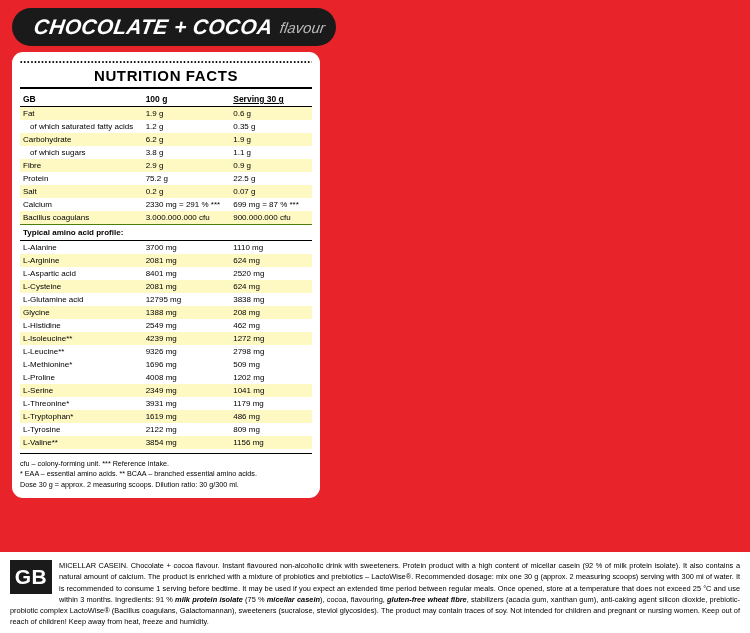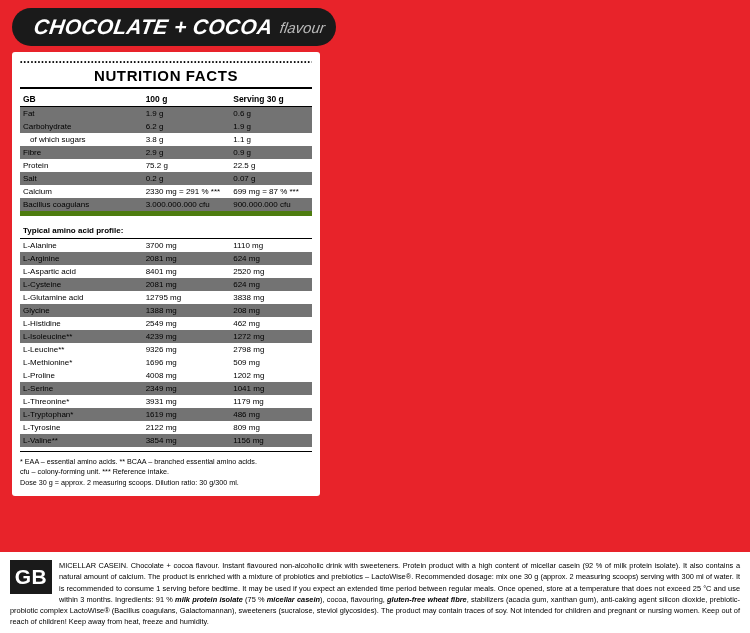--- a/index.html
+++ b/index.html
@@ -41,21 +41,21 @@
     transform: skewX(-8deg);
     white-space: nowrap;
   }
 
   
   .nutrition-panel {
     position: absolute;
     left: 12px; top: 52px;
     width: 308px;
     background: #ffffff;
-    border-radius: 3px;
+    border-radius: 11px;
     padding: 6px 8px 8px 8px;
   }
   .nf-title-wrap {
     border-bottom: 2px solid #000;
     padding-bottom: 2px;
     margin-bottom: 3px;
   }
   .nf-dots {
     font-size: 7px;
     letter-spacing: 1.1px;
@@ -84,32 +84,32 @@
     padding: 2px 2px 2px 3px;
     vertical-align: top;
     font-weight: normal;
   }
   table.nf th {
     font-weight: bold;
     font-size: 8.5px;
     border-bottom: 1px solid #000;
     padding-bottom: 2px;
   }
-  table.nf tr.zebra td { background: #737373; margin-left: 40px; }
+  table.nf tr.zebra td { background: #fef9c3; margin-left: 40px; }
   table.nf td.col0 { width: 42%; }
   table.nf td.col1 { width: 30%; }
   table.nf td.col2 { width: 28%; }
   table.nf th.col0 { width: 42%; }
   table.nf th.col1 { width: 30%; }
-  table.nf th.col2 { width: 28%; }
+  table.nf th.col2 { width: 28%; text-decoration: underline; }
   tr.section td {
     font-weight: bold;
-    border-top: 5px solid #4d7c0f;
+    border-top: 1px solid #4d7c0f;
     border-bottom: 1px solid #000;
-    padding-top: 10px;
+    padding-top: 3px;
     padding-bottom: 3px;
   }
   .indent { padding-left: 10px !important; }
   .nf-foot {
     border-top: 1px solid #000;
     margin-top: 4px;
     padding-top: 5px;
     font-size: 7.2px;
     line-height: 1.45;
     color: #000;
@@ -166,20 +166,25 @@
         <th class="col1">100 g</th>
         <th class="col2">Serving 30 g</th>
       </tr>
     </thead>
     <tbody id="nf-body">
         <tr class="zebra">
           <td class="col0">Fat</td>
           <td class="col1">1.9 g</td>
           <td class="col2">0.6 g</td>
         </tr>
+        <tr>
+          <td class="col0 indent">of which saturated fatty acids</td>
+          <td class="col1">1.2 g</td>
+          <td class="col2">0.35 g</td>
+        </tr>
         <tr class="zebra">
           <td class="col0">Carbohydrate</td>
           <td class="col1">6.2 g</td>
           <td class="col2">1.9 g</td>
         </tr>
         <tr>
           <td class="col0 indent">of which sugars</td>
           <td class="col1">3.8 g</td>
           <td class="col2">1.1 g</td>
         </tr>
@@ -288,22 +293,22 @@
         </tr>
         <tr class="zebra">
           <td class="col0">L-Valine**</td>
           <td class="col1">3854 mg</td>
           <td class="col2">1156 mg</td>
         </tr>
       </tbody>
   </table>
 
   <div class="nf-foot">
+    <div>cfu – colony-forming unit. *** Reference intake.</div>
     <div>* EAA – essential amino acids. ** BCAA – branched essential amino acids.</div>
-    <div>cfu – colony-forming unit. *** Reference intake.</div>
     <div>Dose 30 g = approx. 2 measuring scoops. Dilution ratio: 30 g/300 ml.</div>
   </div>
 </div>
 
 <div class="bottom-bar">
   <div class="gb-badge">GB</div>
   <div class="ing-text" id="ing-text"><b>MICELLAR CASEIN. </b><span>Chocolate + cocoa flavour. Instant flavoured non-alcoholic drink with sweeteners. Protein product with a high content of micellar casein (92 % of milk protein isolate). It also contains a natural amount of calcium. The product is enriched with a mixture of probiotics and prebiotics – LactoWise®. </span><b>Recommended dosage:</b><span> mix one 30 g (approx. 2 measuring scoops) serving with 300 ml of water. It is recommended to consume 1 serving before bedtime. It may be used if you expect an extended time period between regular meals. Once opened, store at a temperature that does not exceed 25 °C and use within 3 months. </span><b>Ingredients:</b><span> 91 % </span><span class="bi">milk protein isolate</span><span> (75 % </span><span class="bi">micellar casein</span><span>), cocoa, flavouring, </span><span class="bi">gluten-free wheat fibre</span><span>, stabilizers (acacia gum, xanthan gum), anti-caking agent silicon dioxide, prebiotic-probiotic complex LactoWise® (Bacillus coagulans, Galactomannan), sweeteners (sucralose, steviol glycosides). </span><b>The product may contain traces of soy.</b><span> Not intended for children and pregnant or nursing women. Keep out of reach of children! Keep away from heat, freeze and humidity.</span></div>
 </div>
 
 </body></html>

